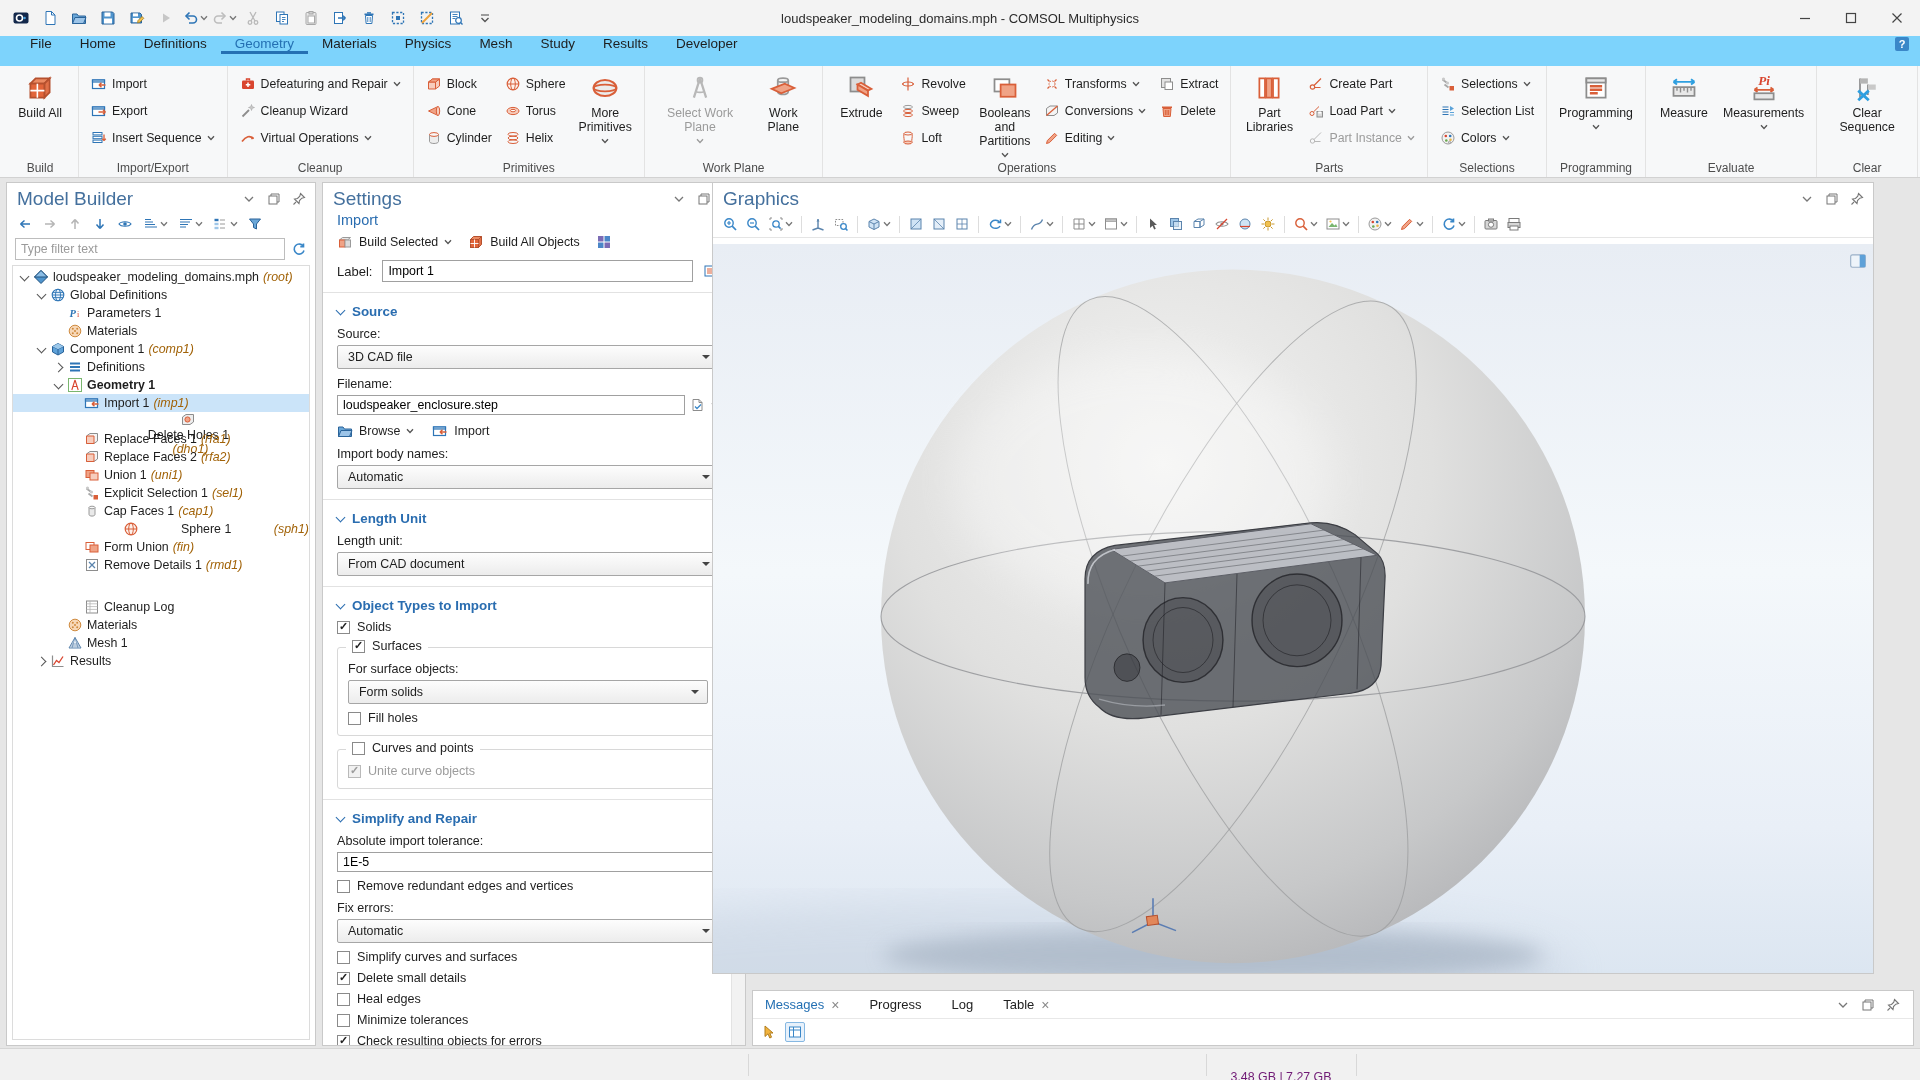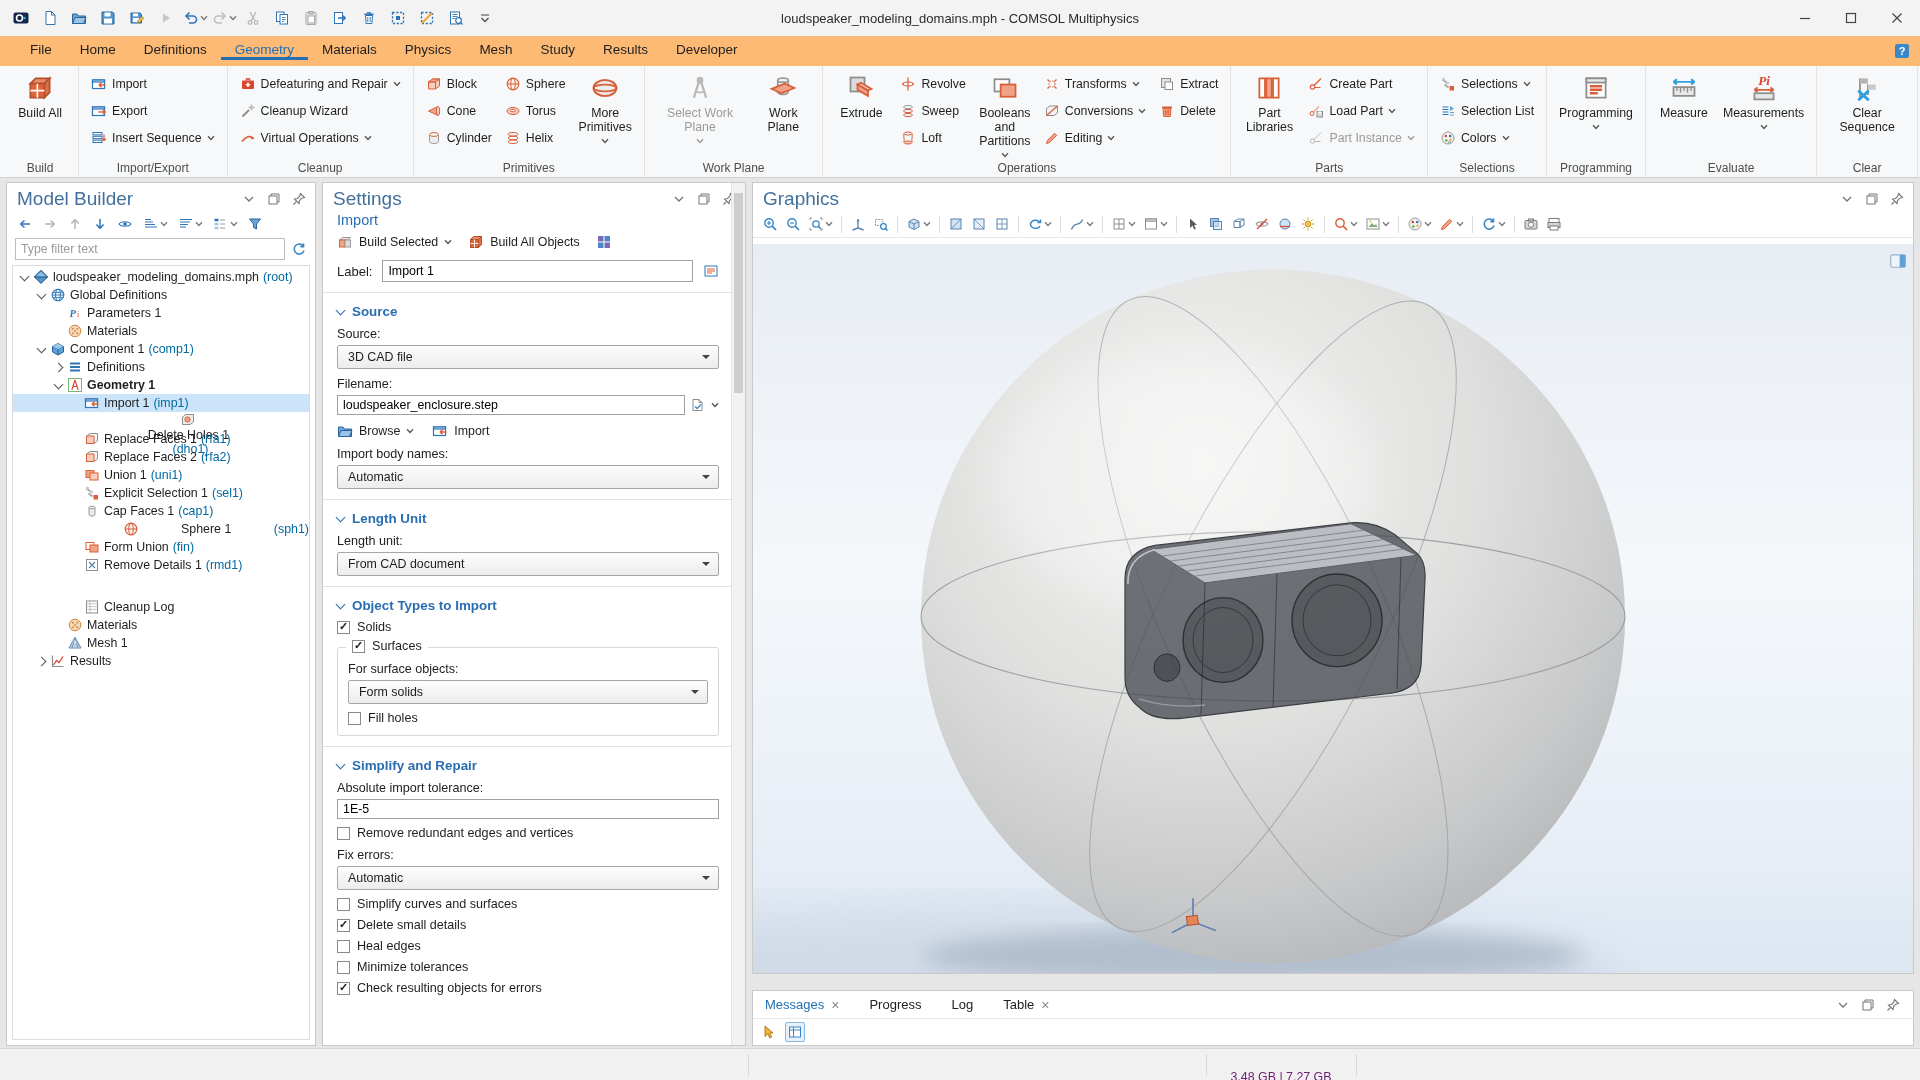--- a/index.html
+++ b/index.html
@@ -8,57 +8,57 @@
   svg{display:block}
   
   .titlebar{position:absolute;top:0;left:0;right:0;height:36px;background:#f3f3f3;display:flex;align-items:center}
   .qat{display:flex;align-items:center;gap:3px;padding-left:8px;z-index:2}
   .qbtn{width:26px;height:26px;display:flex;align-items:center;justify-content:center;border-radius:3px}
   .qbtn .chevwrap{margin-left:1px}
   .win-title{position:absolute;left:0;right:0;text-align:center;font-size:13px;color:#2b2b2b;pointer-events:none}
   .win-controls{margin-left:auto;display:flex;height:36px;z-index:2}
   .wc{width:46px;display:flex;align-items:center;justify-content:center}
   
-  .menubar{position:absolute;top:36px;left:0;right:0;height:30px;background:#fdba74;display:flex;align-items:center;padding-left:16px}
+  .menubar{position:absolute;top:36px;left:0;right:0;height:30px;background:#7dd3fc;display:flex;align-items:flex-start;padding-left:16px}
   .mtab{display:flex;align-items:center;padding:0 14px;font-size:13.5px;color:#1e1e1e;border-bottom:3px solid transparent}
   .mtab.active{color:#2470b3;border-bottom-color:#2470b3}
   .help-slot{margin-left:auto;display:flex;align-items:center;padding-right:10px}
   
   .ribbon{position:absolute;top:66px;left:0;right:0;height:111px;background:#f7f8f9;border-bottom:1px solid #d2d2d2;display:flex;align-items:stretch;padding:0 2px;overflow:hidden}
   .rgroup{position:relative;display:flex;align-items:flex-start;gap:3px;padding:5px 7px 18px;border-right:1px solid #e3e3e3}
   .rgroup-label{position:absolute;bottom:2px;left:0;right:0;text-align:center;font-size:12px;color:#4d4d4d;white-space:nowrap}
   .rbig{display:flex;flex-direction:column;align-items:center;min-width:52px;max-width:104px;padding:3px 5px;text-align:center;font-size:12.3px;line-height:1.15;gap:4px;border-radius:3px}
   .rbig .lbl{white-space:normal}
   .rstack{display:flex;flex-direction:column;gap:1px;justify-content:flex-start}
   .rsmall{display:flex;align-items:center;gap:5px;padding:2px 5px;font-size:12.3px;height:22px;border-radius:3px;white-space:nowrap}
   .dis{color:#9b9b9b}
   
   .panel{position:absolute;background:#fff;border:1px solid #c9c9c9;box-sizing:border-box}
   .phead{display:flex;align-items:center;padding:5px 8px 1px 10px}
   .ptitle{font-size:19px;color:#44709d}
   .phead-icons{margin-left:auto;display:flex;gap:9px;align-items:center}
   #mb{left:6px;top:182px;width:310px;height:864px;display:flex;flex-direction:column}
   #st{left:322px;top:182px;width:424px;height:864px;overflow:hidden}
-  #gx{left:752px;top:182px;width:1162px;height:792px}
+  #gx{left:712px;top:182px;width:1162px;height:792px}
   #ms{left:752px;top:990px;width:1162px;height:56px}
   
   .mbtools{display:flex;align-items:center;gap:9px;padding:5px 10px 3px}
   .mbt{display:flex;align-items:center;gap:2px}
   .mbfilter{display:flex;align-items:center;gap:6px;padding:3px 8px 2px}
   .mbfilter input{flex:1;height:20px;border:1px solid #bdbdbd;font-size:12.3px;padding:0 5px;font-family:inherit;color:#333}
   .mbfilter input::placeholder{color:#9a9a9a}
   .treebox{margin:3px 5px 5px;border:1px solid #dcdcdc;flex:1;overflow:hidden;padding-top:2px}
   .trow{display:flex;align-items:center;height:18px;font-size:12.4px;white-space:nowrap}
   .trow.selected{background:#cbe4f9}
   .texp{width:14px;display:flex;justify-content:center;align-items:center}
   .carc{width:6px;height:6px;border-right:1.4px solid #555;border-bottom:1.4px solid #555}
   .carc.open{transform:rotate(45deg);margin-top:-2px}
   .carc.closed{transform:rotate(-45deg)}
   .ticon{width:16px;height:16px;margin:0 4px 0 2px;flex:0 0 16px}
-  .ttag{color:#0369a1;margin-left:4px}
+  .ttag{font-style:italic;color:#a16207;margin-left:4px}
   
   .scontent{padding:0 26px 0 14px}
   .ssub{font-size:14.5px;color:#2a6db0;margin:1px 0 6px}
   .stool{display:flex;align-items:center;gap:16px;margin:2px 0 10px}
   .sbtn{display:flex;align-items:center;gap:6px;font-size:12.4px}
   .lblrow{display:flex;align-items:center;gap:10px;margin:4px 0 2px}
   .lblrow input{flex:1;height:20px;border:1px solid #a0a0a0;font-size:12.4px;padding:0 5px;font-family:inherit}
   .sepline{height:1px;background:#e2e2e2;margin:10px -26px 0 -14px}
   .shead{display:flex;align-items:center;gap:8px;color:#2a6db0;font-weight:700;font-size:13.4px;margin:11px 0 2px}
   .shead .carc{border-color:#2a6db0}
@@ -1260,20 +1260,30 @@
         <span class="cb checked"></span>
         <span>Surfaces</span>
       </div>
       <div class="flabel" style="margin-top:10px">For surface objects:</div>
       <div class="combo">
           <span>Form solids</span>
         </div>
       <div class="checkrow" style="margin-bottom:2px">
         <span class="cb"></span>
         <span>Fill holes</span>
+      </div>
+    </div>
+    <div class="gbox">
+      <div class="legend">
+        <span class="cb"></span>
+        <span>Curves and points</span>
+      </div>
+      <div class="checkrow graytext" style="margin:10px 0 2px">
+        <span class="cb disabled checked"></span>
+        <span>Unite curve objects</span>
       </div>
     </div>
     <div class="sepline"></div>
 
     <div class="shead">
         <span class="carc open"></span>
         <span>Simplify and Repair</span>
       </div>
     <div class="flabel">Absolute import tolerance:</div>
     <input class="tinput" style="width: 100%;" value="1E-5">

